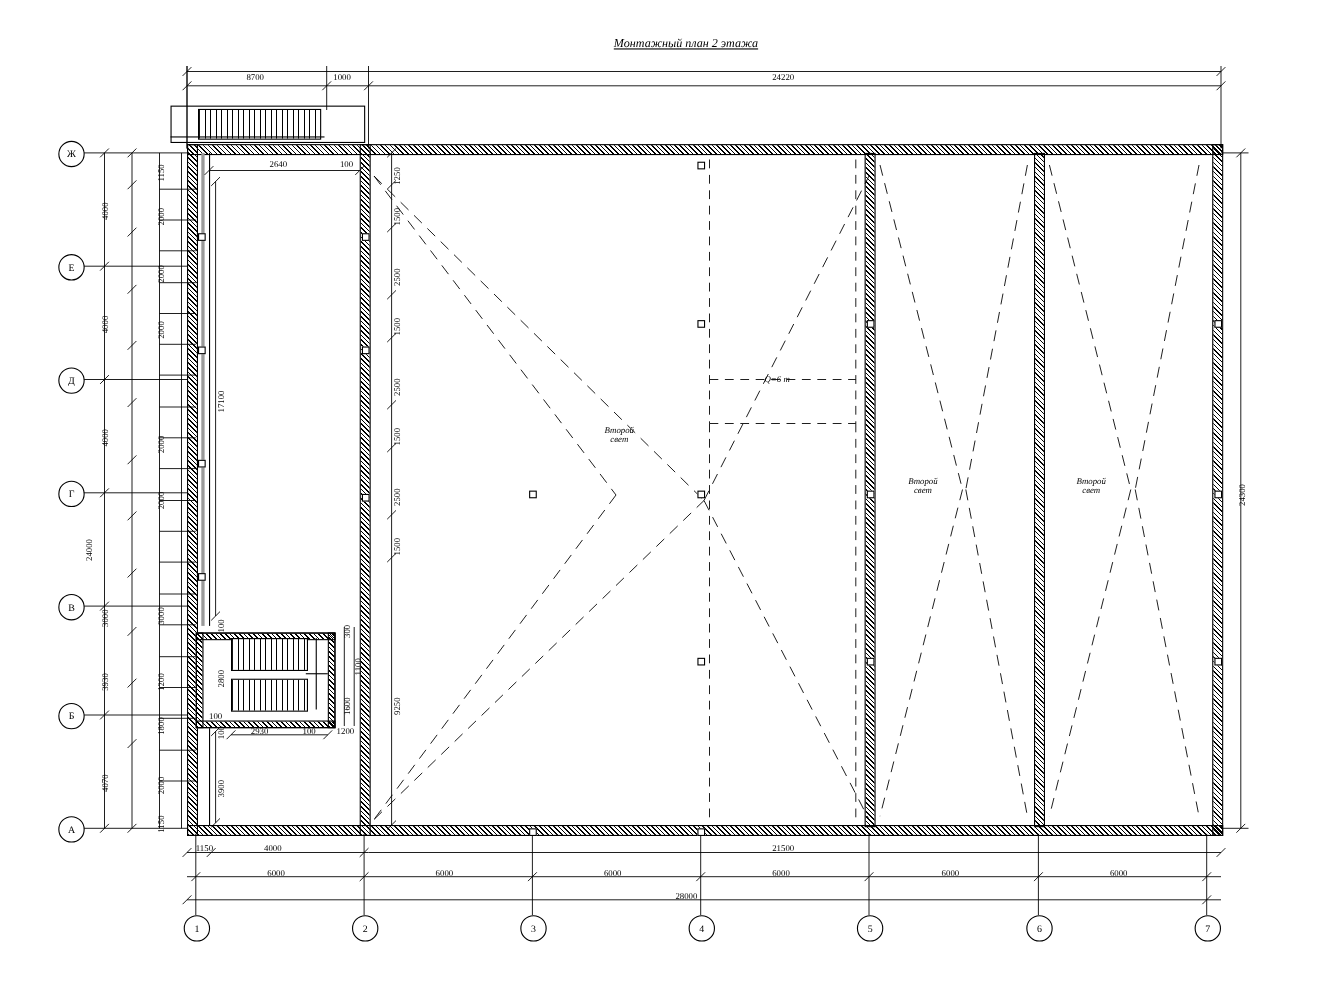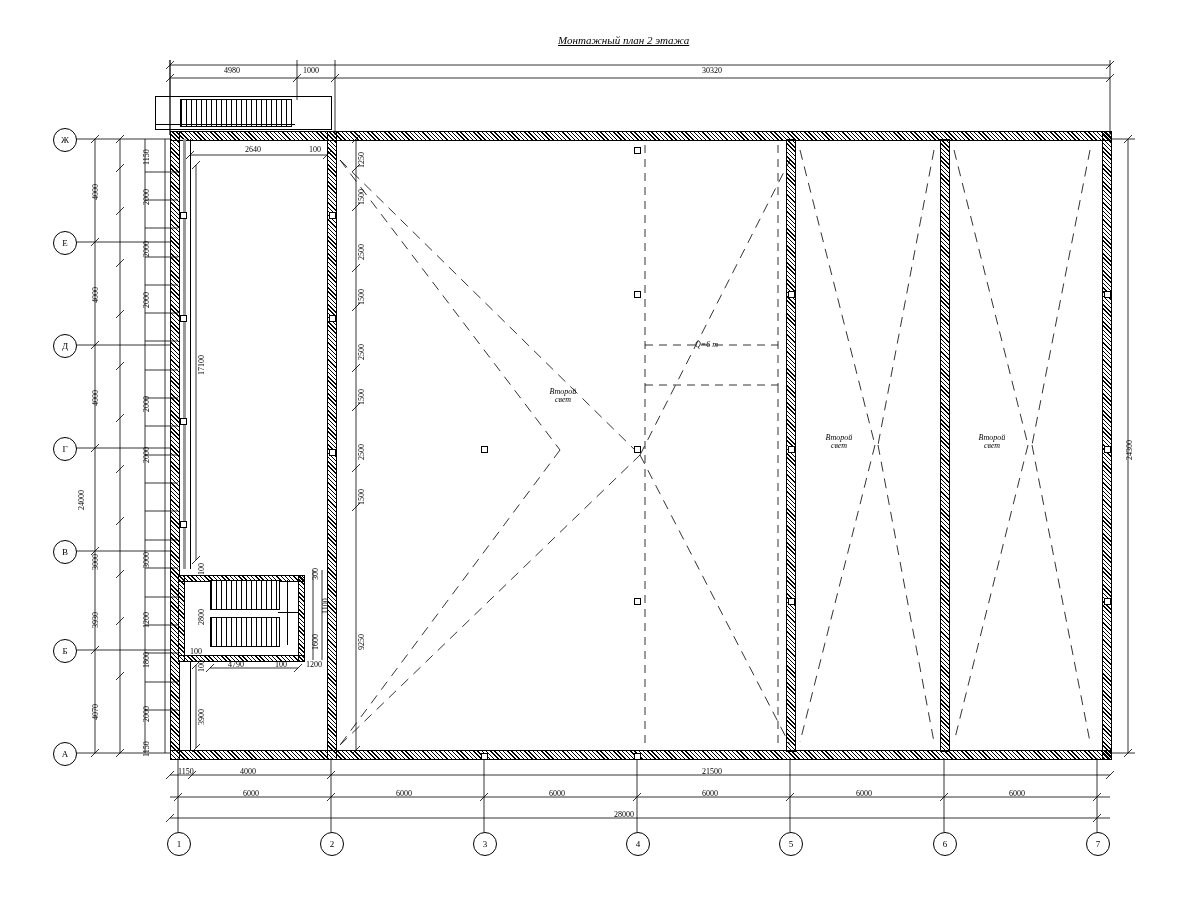--- a/index.html
+++ b/index.html
@@ -272,23 +272,23 @@
   <div class="circ" style="left:53px;top:742px;">А</div>
 
   <div class="circ" style="left:167px;top:832px;">1</div>
   <div class="circ" style="left:320px;top:832px;">2</div>
   <div class="circ" style="left:473px;top:832px;">3</div>
   <div class="circ" style="left:626px;top:832px;">4</div>
   <div class="circ" style="left:779px;top:832px;">5</div>
   <div class="circ" style="left:933px;top:832px;">6</div>
   <div class="circ" style="left:1086px;top:832px;">7</div>
 
-  <div class="t" style="left:224px;top:67px;">4980</div>
+  <div class="t" style="left:224px;top:67px;">8700</div>
   <div class="t" style="left:303px;top:67px;">1000</div>
-  <div class="t" style="left:702px;top:67px;">30320</div>
+  <div class="t" style="left:702px;top:67px;">24220</div>
   <div class="t" style="left:245px;top:146px;">2640</div>
   <div class="t" style="left:309px;top:146px;">100</div>
 
   <div class="t rot" style="left:92px;top:200px;">4000</div>
   <div class="t rot" style="left:92px;top:303px;">4000</div>
   <div class="t rot" style="left:92px;top:406px;">4000</div>
   <div class="t rot" style="left:92px;top:570px;">3000</div>
   <div class="t rot" style="left:92px;top:628px;">3930</div>
   <div class="t rot" style="left:92px;top:720px;">4070</div>
   <div class="t rot" style="left:78px;top:510px;">24000</div>
@@ -319,21 +319,21 @@
   <div class="t rot" style="left:358px;top:405px;">1500</div>
   <div class="t rot" style="left:358px;top:460px;">2500</div>
   <div class="t rot" style="left:358px;top:505px;">1500</div>
   <div class="t rot" style="left:358px;top:650px;">9250</div>
 
   <div class="t rot" style="left:1126px;top:460px;">24300</div>
 
   <div class="t rot" style="left:312px;top:580px;">300</div>
   <div class="t rot" style="left:322px;top:614px;">1100</div>
   <div class="t rot" style="left:312px;top:650px;">1600</div>
-  <div class="t" style="left:228px;top:661px;">4790</div>
+  <div class="t" style="left:228px;top:661px;">2930</div>
   <div class="t" style="left:275px;top:661px;">100</div>
   <div class="t" style="left:306px;top:661px;">1200</div>
   <div class="t" style="left:190px;top:648px;">100</div>
 
   <div class="t" style="left:178px;top:768px;">1150</div>
   <div class="t" style="left:240px;top:768px;">4000</div>
   <div class="t" style="left:702px;top:768px;">21500</div>
 
   <div class="t" style="left:243px;top:790px;">6000</div>
   <div class="t" style="left:396px;top:790px;">6000</div>

